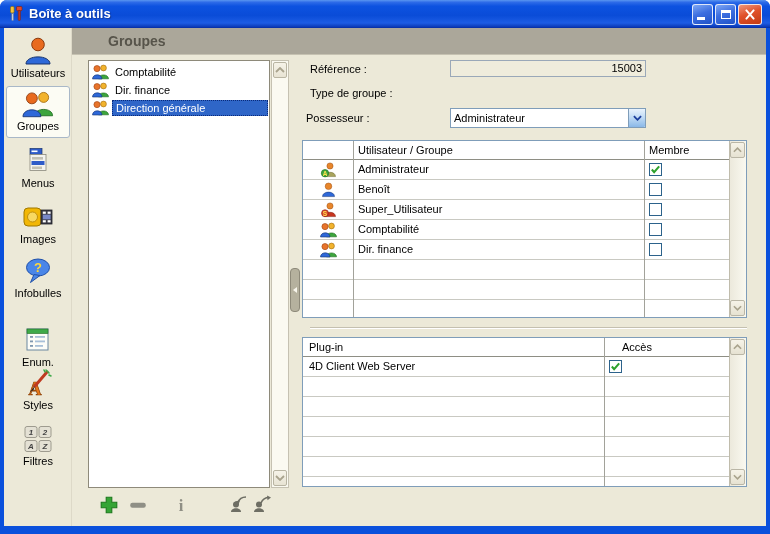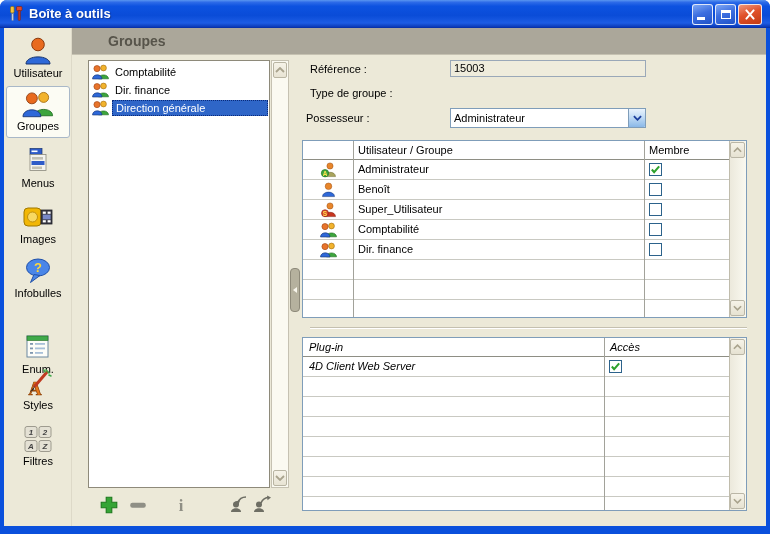--- a/index.html
+++ b/index.html
@@ -96,36 +96,36 @@
   }
   
   .ltb-btn { position:absolute; top:467px; width:20px; height:20px; cursor:pointer; }
   
   .f-label { position:absolute; color:#000; }
   .f-field {
     position:absolute; left:446px; width:196px; height:17px;
     background:#EFECDC; border:1px solid #9AA8B8;
     line-height:15px; padding:0 3px; color:#000;
   }
-  .f-field.right { }
+  .f-field.right { text-align:right; }
   .combo {
     position:absolute; left:446px; top:80px; width:196px; height:20px;
     background:#fff; border:1px solid #7F9DB9; display:flex; align-items:center; cursor:pointer;
   }
   .combo .val { flex:1; padding-left:3px; }
   .combo .btn {
     width:17px; align-self:stretch;
     background:linear-gradient(180deg,#E9F3FD 0%,#C2DCF5 45%,#8AB8E8 100%);
     border-left:1px solid #7F9DB9; border-radius:0 1px 1px 0;
     display:flex; align-items:center; justify-content:center;
   }
   
   .tbl { position:absolute; left:298px; width:445px; background:#fff; border:1px solid #7F9DB9; }
   .tbl-members { top:112px; height:178px; }
-  .tbl-plugins { top:309px; height:174px;font-style:italic; }
+  .tbl-plugins { top:309px; height:150px; }
   .thead {
     position:absolute; top:0; left:0; right:17px; height:19px;
     background:#fff; border-bottom:1px solid #8E8E84; z-index:2;
   }
   .thead .hcell { position:absolute; top:3px; color:#000; }
   .tbody {
     position:absolute; left:0; right:17px; top:19px; bottom:0;
     background:repeating-linear-gradient(to bottom,#fff 0px,#fff 19px,#C9C9C2 19px,#C9C9C2 20px);
   }
   .vline { position:absolute; top:0; bottom:0; width:1px; background:#A2A29A; z-index:3; }
@@ -191,21 +191,21 @@
       <span class="ph-title">Groupes</span>
     </div>
 
     <div class="sidebar">
 
       <div class="sb-item" style="top:6px">
         <svg class="sb-ico" viewBox="0 0 32 30">
           <circle cx="16" cy="8.5" r="6.3" fill="#E86A1E" stroke="#8A3A0E" stroke-width="1"></circle>
           <path d="M4 28 C4 18.5 28 18.5 28 28 Z" fill="#2E68D8" stroke="#16336E" stroke-width="1"></path>
         </svg>
-        <span class="lbl">Utilisateur</span>
+        <span class="lbl">Utilisateurs</span>
       </div>
 
       <div class="sb-item selected" style="top:58px;height:52px">
         <svg class="sb-ico" viewBox="0 0 34 30">
           <circle cx="23" cy="8" r="5.3" fill="#F2B32C" stroke="#A06A10" stroke-width="0.9"></circle>
           <path d="M13.5 27.5 C13.5 18.5 32.5 18.5 32.5 27.5 Z" fill="#3DA53D" stroke="#1E6B1E" stroke-width="0.9"></path>
           <circle cx="10.5" cy="9" r="5.8" fill="#E86A1E" stroke="#8A3A0E" stroke-width="0.9"></circle>
           <path d="M1 28.5 C1 18.8 20 18.8 20 28.5 Z" fill="#2E68D8" stroke="#16336E" stroke-width="0.9"></path>
         </svg>
         <span class="lbl">Groupes</span>
@@ -239,21 +239,21 @@
 
       <div class="sb-item" style="top:226px">
         <svg class="sb-ico" viewBox="0 0 32 30">
           <ellipse cx="16" cy="11.5" rx="11.5" ry="8.5" fill="#4A86E8" stroke="#2050A8" stroke-width="1"></ellipse>
           <path d="M12 18.5 L8.5 26.5 L18 19.5 Z" fill="#4A86E8" stroke="#2050A8" stroke-width="1"></path>
           <text x="16" y="16" text-anchor="middle" font-size="13" font-weight="bold" fill="#FFD83B" font-family="Liberation Sans, sans-serif">?</text>
         </svg>
         <span class="lbl">Infobulles</span>
       </div>
 
-      <div class="sb-item" style="top:302px">
+      <div class="sb-item" style="top:295px">
         <svg class="sb-ico" viewBox="0 0 32 30">
           <rect x="5" y="4" width="21" height="21" fill="#FDFDF8" stroke="#6A88A0" stroke-width="1"></rect>
           <rect x="5" y="4" width="21" height="4.5" fill="#3FAA4A" stroke="#1E6B1E" stroke-width="0.6"></rect>
           <rect x="8" y="11" width="3" height="1.8" fill="#8098B0"></rect>
           <rect x="13" y="11" width="10" height="1.8" fill="#A8C0D8"></rect>
           <rect x="8" y="15.5" width="3" height="1.8" fill="#8098B0"></rect>
           <rect x="13" y="15.5" width="10" height="1.8" fill="#A8C0D8"></rect>
           <rect x="8" y="20" width="3" height="1.8" fill="#8098B0"></rect>
           <rect x="13" y="20" width="8" height="1.8" fill="#A8C0D8"></rect>
         </svg>
@@ -479,21 +479,21 @@
         </div>
       </div>
     </div>
 
     <div class="separator"></div>
 
     <div class="tbl tbl-plugins">
       <div class="vline" style="left:301px"></div>
       <div class="thead">
         <span class="hcell" style="left:6px">Plug-in</span>
-        <span class="hcell" style="left:307px">Accès</span>
+        <span class="hcell" style="left:319px">Accès</span>
       </div>
       <div class="tbody">
         <div class="trow" style="top:0">
           <span class="cell-name" style="left:6px">4D Client Web Server</span>
           <span class="cbx checked" style="left:306px">
             <svg viewBox="0 0 12 12">
                 <path d="M2 6 L4.5 9 L10 2.5" stroke="#2DA12D" stroke-width="2.2" fill="none"></path>
               </svg>
           </span>
         </div>

